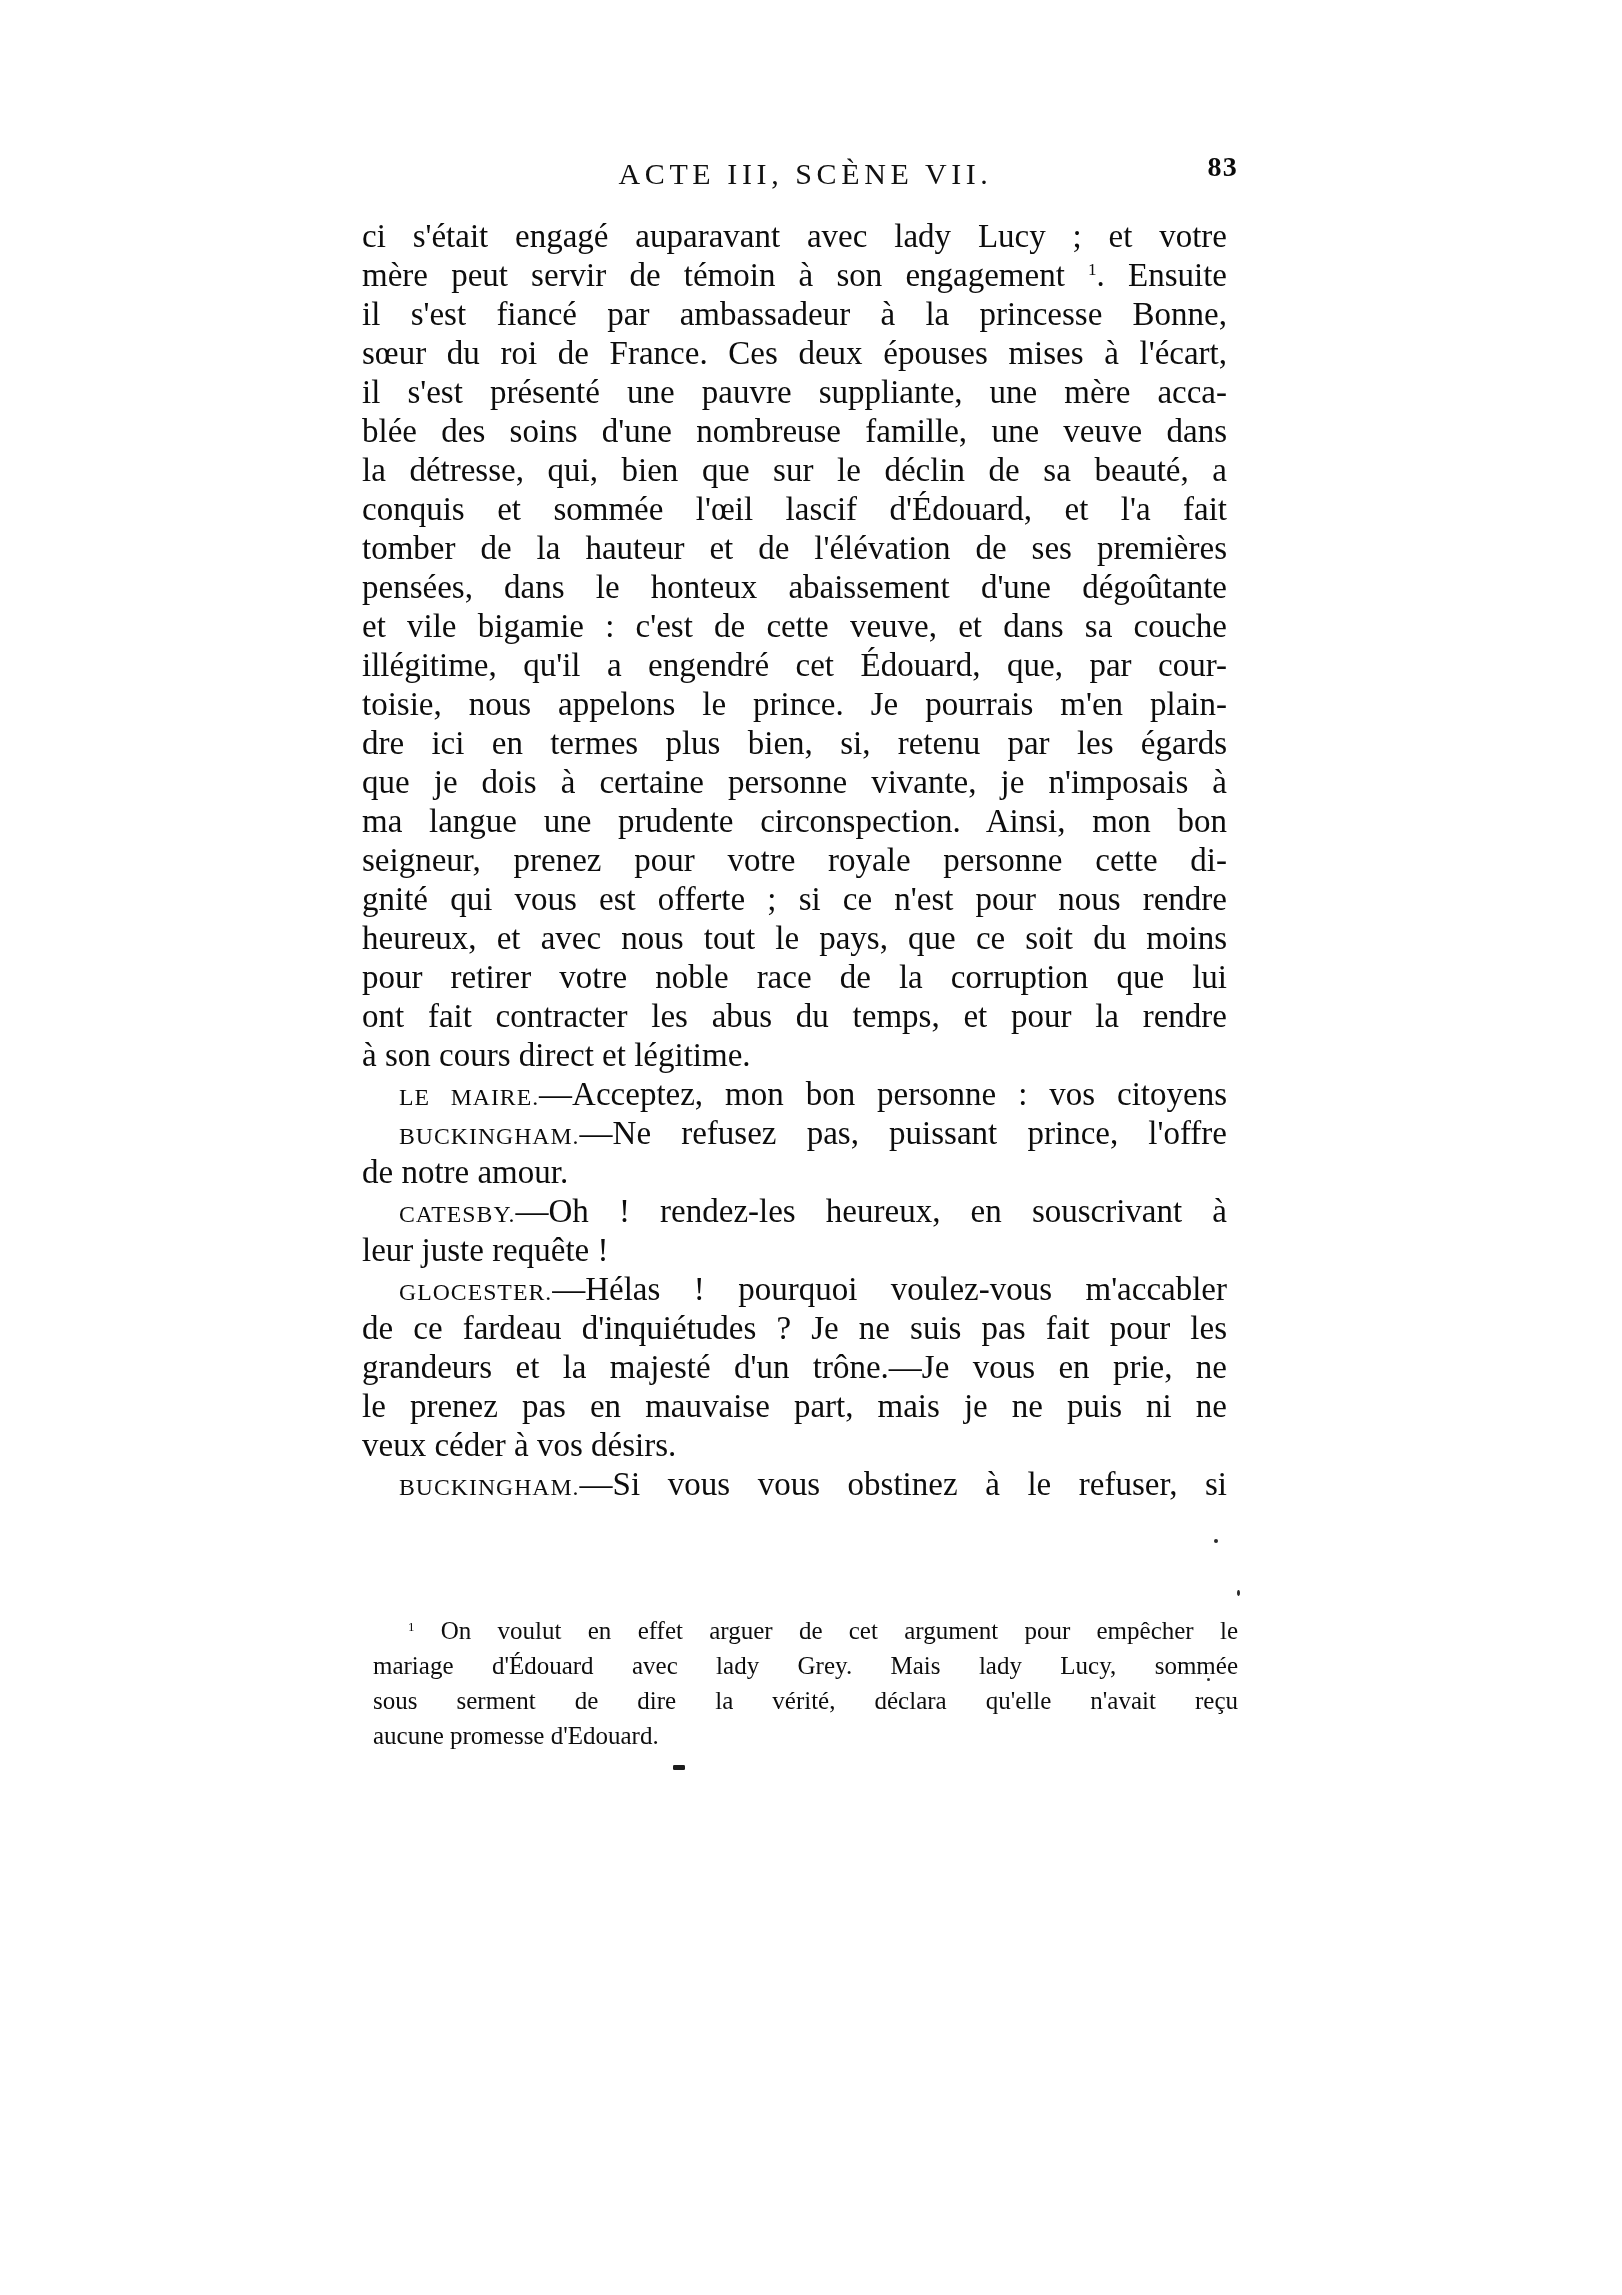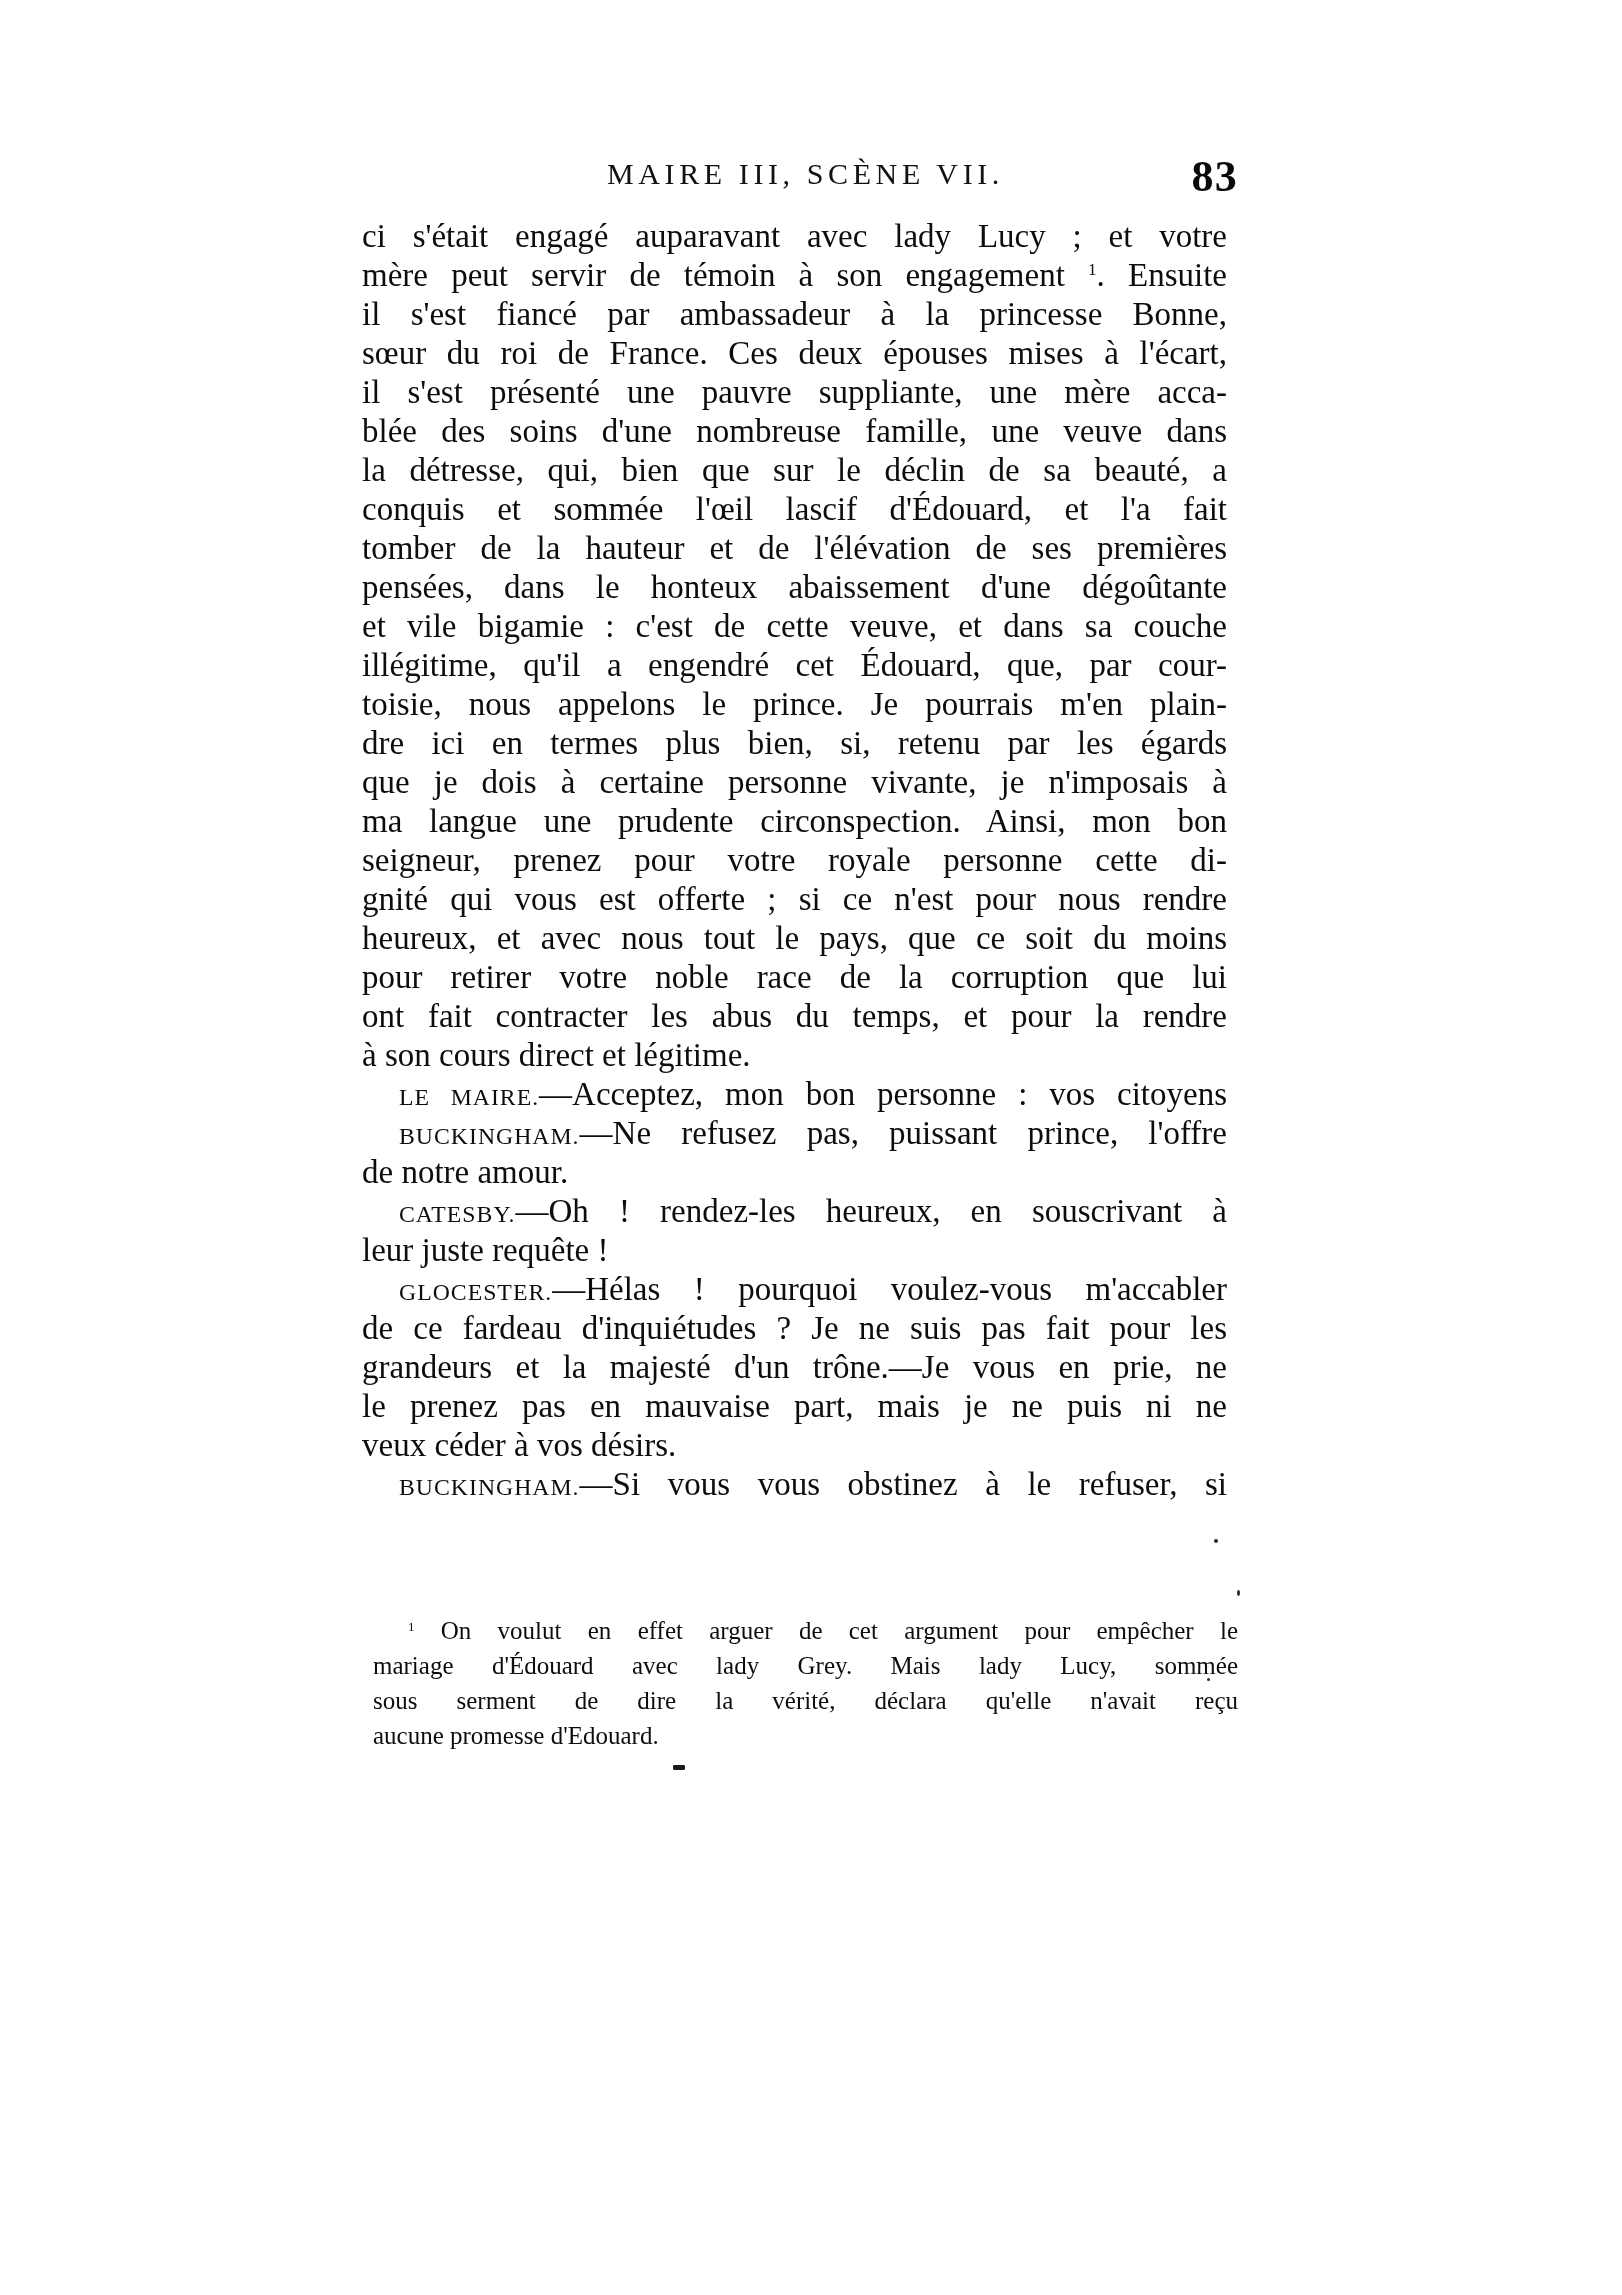--- a/index.html
+++ b/index.html
@@ -26,21 +26,21 @@
     text-align: center;
     font-size: 30px;
     letter-spacing: 4.6px;
     line-height: 35px;
     color: #111;
   }
   .page-number {
     position: absolute;
     right: 0;
     top: -5.2px;
-    font-size: 44px;
+    font-size: 28px;
     font-weight: bold;
     letter-spacing: 1.3px;
     color: #0a0a0a;
   }
   .text-block {
     position: absolute;
     left: 362px;
     top: 217px;
     width: 865px;
     font-size: 33px;
@@ -94,21 +94,21 @@
   }
   .ink-speck { position: absolute; background: #2a2a2a; border-radius: 50%; }
   .speck-1 { left: 1214px; top: 1539px; width: 3.9px; height: 3.9px; }
   .speck-2 { left: 1237px; top: 1590px; width: 2.6px; height: 5.9px; }
   .speck-3 { left: 1207px; top: 1678px; width: 3.3px; height: 3.3px; }
 </style>
 </head>
 <body>
 
 <header class="page-header">
-  <div class="running-title">MAIRE III, SCÈNE VII.</div>
+  <div class="running-title">ACTE III, SCÈNE VII.</div>
   <div class="page-number">83</div>
 </header>
 
 <main class="text-block">
     <div class="para">
       <div class="line just"><span>ci s'était engagé auparavant avec lady Lucy ; et votre</span></div>
       <div class="line just"><span>mère peut servir de témoin à son engagement </span><span class="sup">1</span><span>. Ensuite</span></div>
       <div class="line just"><span>il s'est fiancé par ambassadeur à la princesse Bonne,</span></div>
       <div class="line just"><span>sœur du roi de France. Ces deux épouses mises à l'écart,</span></div>
       <div class="line just"><span>il s'est présenté une pauvre suppliante, une mère acca-</span></div>

